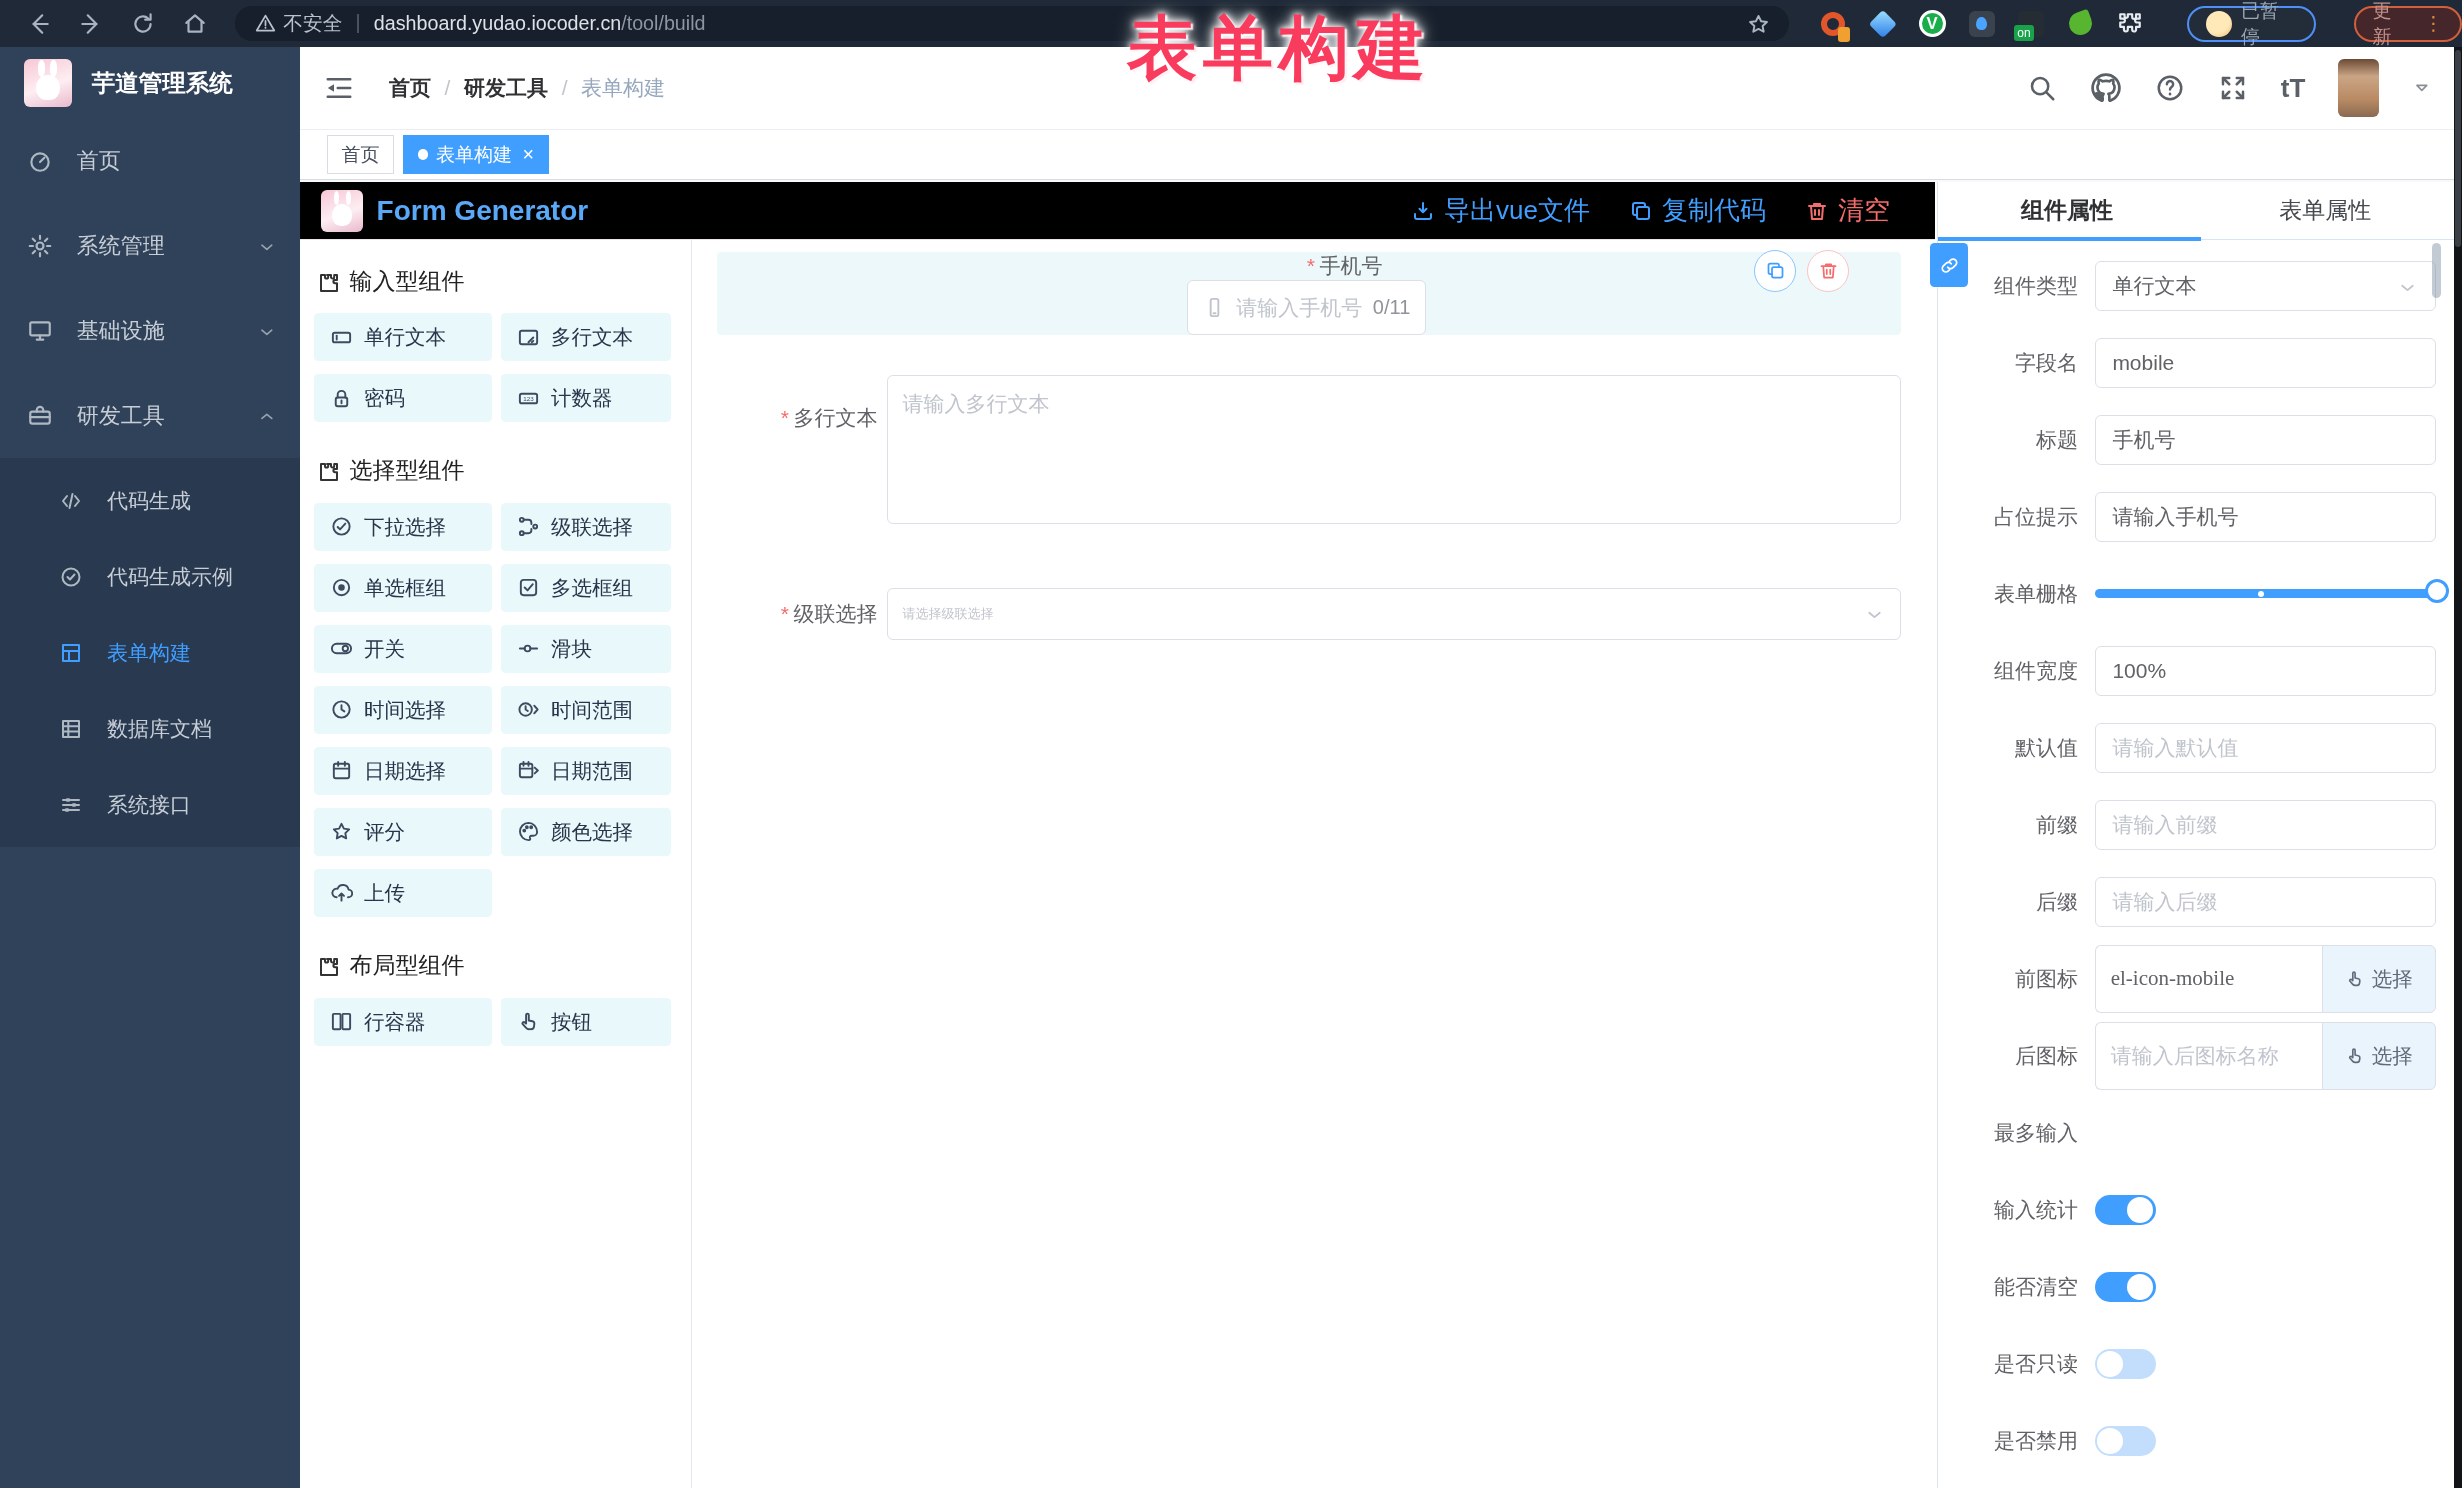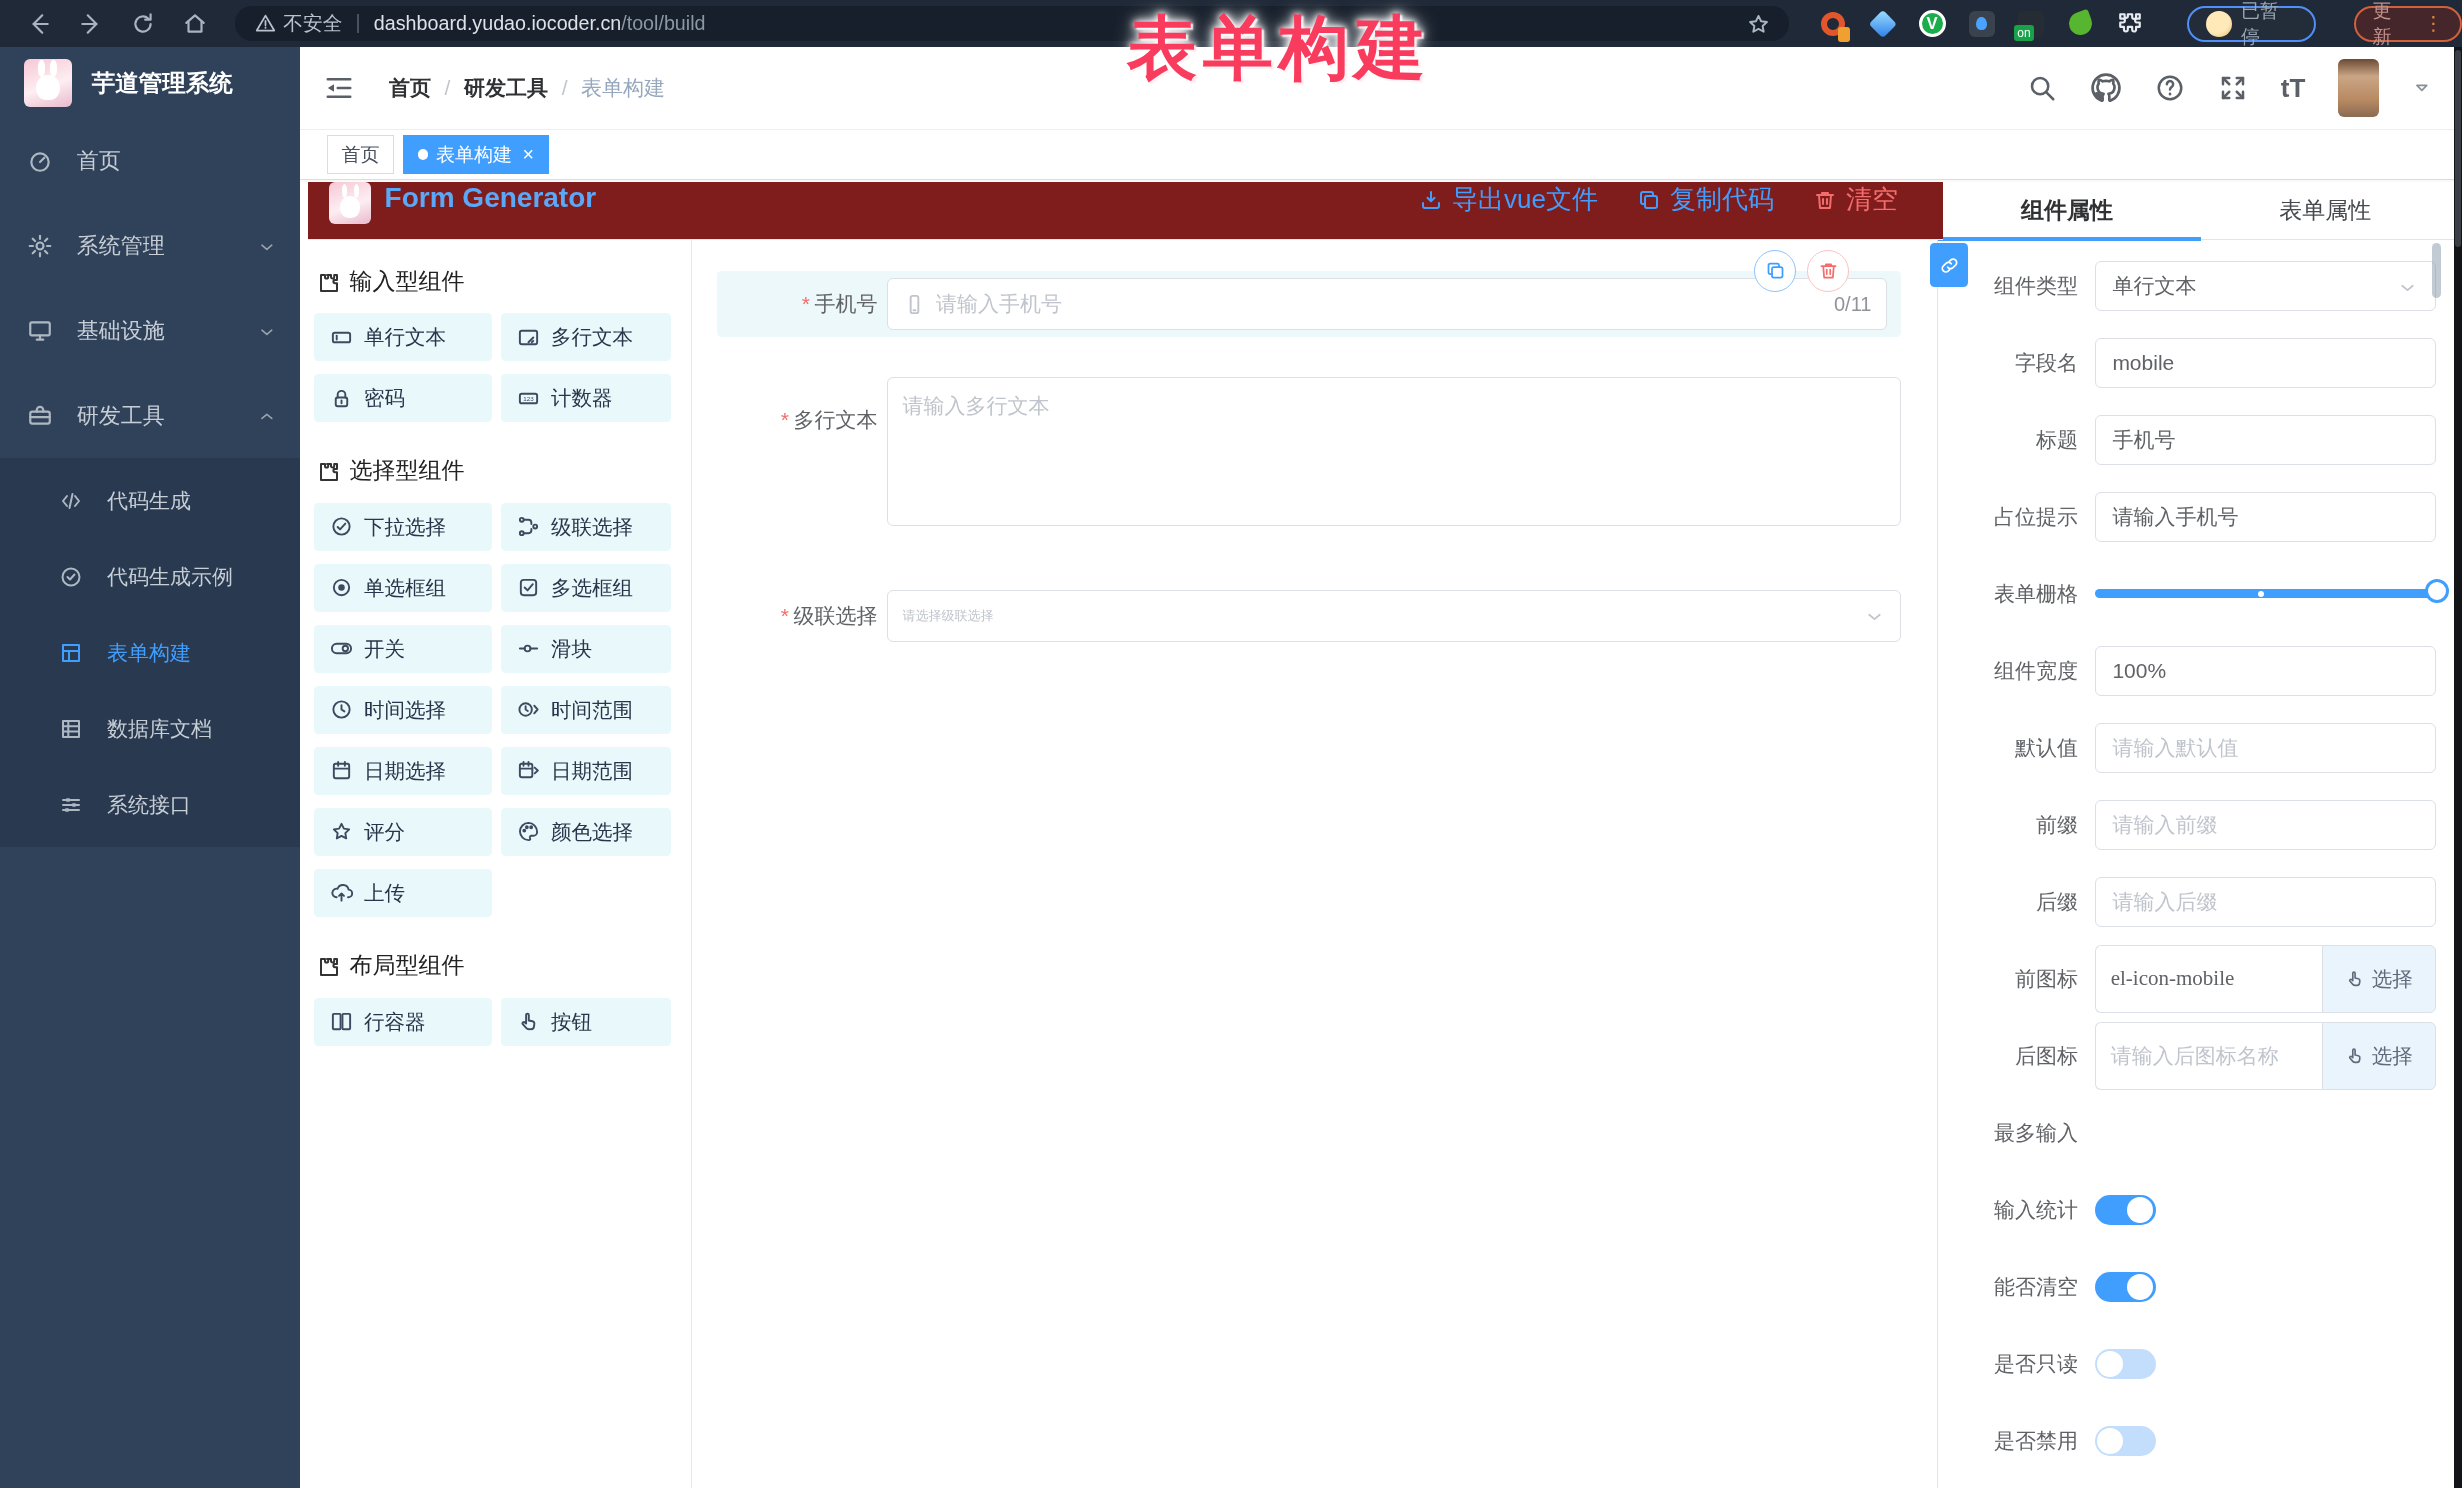--- a/index.html
+++ b/index.html
@@ -82,22 +82,22 @@
   .tagbar { position:absolute; left:300px; top:130px; right:0; height:50px; background:#fff;
             border-bottom:0.8px solid #d8dce5; box-shadow:0 1.5px 4.5px rgba(0,0,0,.04);
             display:flex; align-items:center; padding-left:27px; gap:9px; }
   .tag { height:39px; display:inline-flex; align-items:center; padding:0 13.6px; border:0.8px solid #d8dce5;
          background:#fff; color:#495060; font-size:19px; cursor:pointer; gap:7.6px; }
   .tag.active { background:var(--accent); border-color:var(--accent); color:#fff; }
   .tag .dot { width:10.6px; height:10.6px; border-radius:50%; background:#fff; }
   .tag .x { font-size:19.7px; margin-left:3px; }
 
   
-  .fg-header { position:absolute; left:308px; top:182px; width:1635px; height:58px; background:#7f1d1d;
-               border-bottom:0.8px solid #ece6ea; display:flex; align-items:flex-start; z-index:4; }
+  .fg-header { position:absolute; left:300px; top:182px; width:1635px; height:58px; background:#000000;
+               border-bottom:0.8px solid #ece6ea; display:flex; align-items:center; z-index:4; }
   .fg-logo { width:42px; height:42px; margin-left:21px; }
   .fg-title { margin-left:13.6px; font-size:28px; font-weight:bold; color:#5aa9f8; }
   .fg-actions { margin-left:auto; display:flex; align-items:center; gap:39px; padding-right:45px; }
   .fg-act { display:flex; align-items:center; gap:9px; font-size:26px; cursor:pointer; }
 
   
   .palette { position:absolute; left:300px; top:240px; width:392px; bottom:0; background:#fff;
              border-right:1.5px solid #e4e7ed; padding:15px 0 0 13.6px; }
   .pal-section-title { display:flex; align-items:center; gap:9px; font-size:23px; color:#222;
                        margin:10.6px 0 16.7px 3px; }
@@ -108,21 +108,21 @@
   .pal-item .pic { color:#3d4a5f; display:flex; }
 
   
   .canvas { position:absolute; left:693px; top:240px; width:1243px; bottom:0; background:#fff; }
   .circle-btns { position:absolute; right:87px; top:9.8px; display:flex; gap:10.6px; z-index:6; }
   .cbtn { width:42px; height:42px; border-radius:50%; background:#fff; display:flex; align-items:center;
           justify-content:center; cursor:pointer; }
   .cbtn.copy { border:1.5px solid #8cc5ff; color:var(--accent); }
   .cbtn.del { border:1.5px solid #fbc4c4; color:var(--danger); }
   .cv-field { display:flex; align-items:center; margin:0 35px 0 23.5px; position:relative; }
-  .cv-field.selected { background:var(--sel-bg); border-radius:4.5px; margin-top:31px; height:66px; padding-right:13.6px; }
+  .cv-field.selected { background:var(--sel-bg); border-radius:4.5px; margin-top:12px; height:83px; padding-right:13.6px;flex-direction:column; }
   .cv-label { width:161px; text-align:right; font-size:21px; color:#606266; flex:0 0 auto; }
   .cv-label .req { color:var(--danger); margin-right:4.5px; }
   .cv-input { margin-left:9px; flex:1; height:52px; background:#fff; border:1.5px solid #dcdfe6; border-radius:6px;
               display:flex; align-items:center; padding:0 15px; gap:10.6px; }
   .cv-input .ph { color:#c0c4cc; font-size:21px; flex:1; }
   .cv-input .cnt { color:#909399; font-size:20px; }
   .cv-input .pfx { color:#c0c4cc; display:flex; }
   .cv-textarea { margin-left:9px; flex:1; height:149px; border:1.5px solid #dcdfe6; border-radius:6px;
                  padding:13.6px 15px; font-size:21px; color:#c0c4cc; }
   .cv-select { margin-left:9px; flex:1; height:52px; border:1.5px solid #dcdfe6; border-radius:6px;

